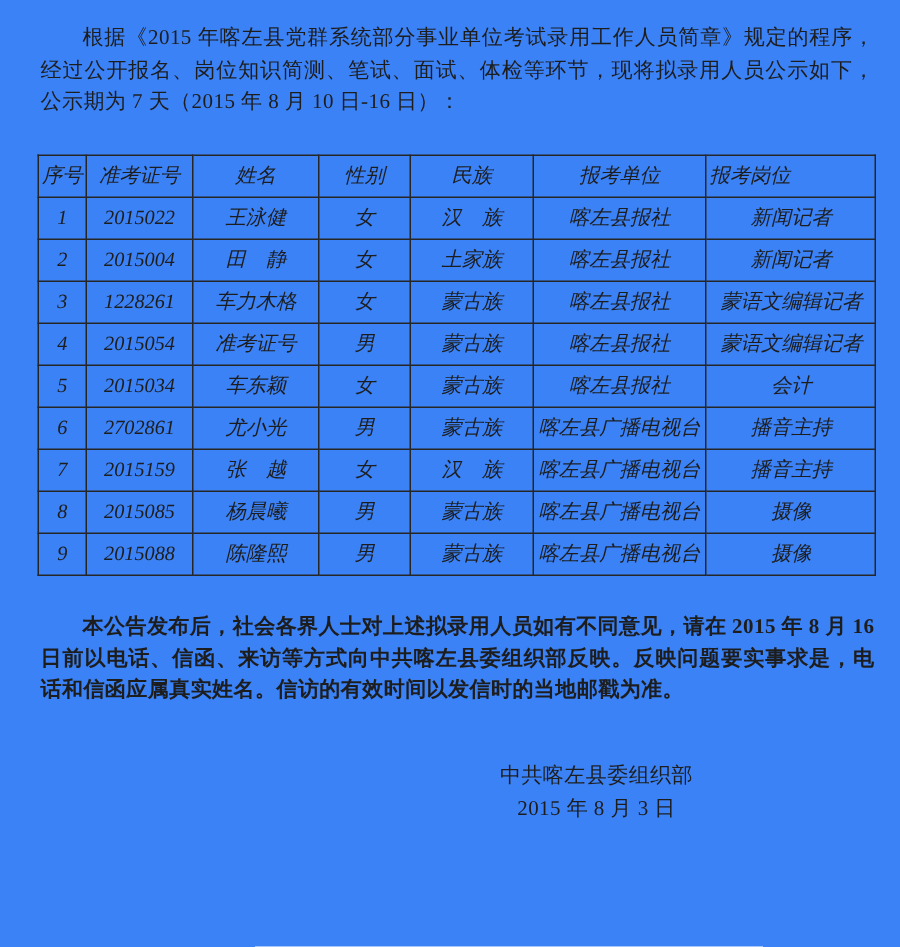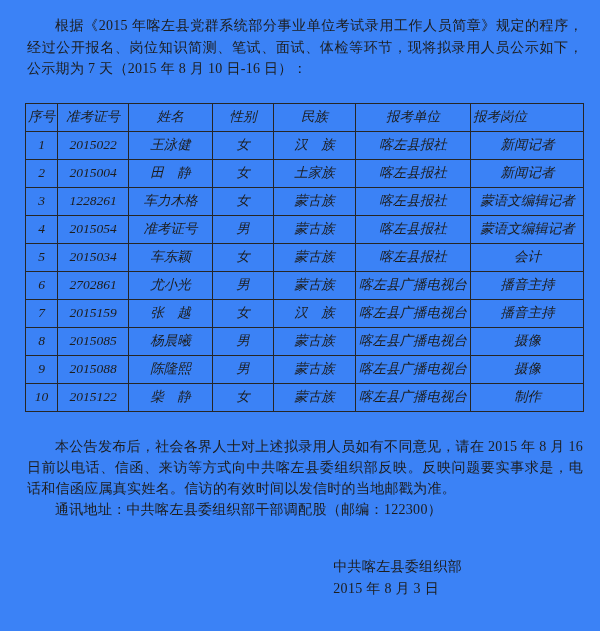--- a/index.html
+++ b/index.html
@@ -52,32 +52,34 @@
   }
   table.roster th:last-child { text-align: left; }
   .outro {
     margin: 24px 20px 0 27px;
     width: 556px;
     font-size: 14px;
     line-height: 21px;
     text-align: justify;
     text-indent: 2em;
     letter-spacing: 0.3px;
+    font-weight: bold;
   }
   .contact-line {
     margin: 0 20px 0 27px;
     width: 556px;
     font-size: 14px;
     line-height: 21px;
     text-indent: 2em;
     letter-spacing: 0.3px;
   }
   .signature {
     margin: 36px 138px 0 auto;
     width: max-content;
+    text-align: center;
     font-size: 14px;
     line-height: 22px;
     letter-spacing: 0.3px;
   }
 </style>
 </head>
 <body>
 
 <div class="page">
 
@@ -179,35 +181,25 @@
         </tr>
         <tr>
           <td>9</td>
           <td>2015088</td>
           <td>陈隆熙</td>
           <td>男</td>
           <td>蒙古族</td>
           <td>喀左县广播电视台</td>
           <td>摄像</td>
         </tr>
-        <tr>
-          <td>10</td>
-          <td>2015122</td>
-          <td>柴　静</td>
-          <td>女</td>
-          <td>蒙古族</td>
-          <td>喀左县广播电视台</td>
-          <td>制作</td>
-        </tr>
       </tbody>
   </table>
 
   <p class="outro">本公告发布后，社会各界人士对上述拟录用人员如有不同意见，请在 2015 年 8 月 16 日前以电话、信函、来访等方式向中共喀左县委组织部反映。反映问题要实事求是，电话和信函应属真实姓名。信访的有效时间以发信时的当地邮戳为准。</p>
 
-  <p class="contact-line">通讯地址：中共喀左县委组织部干部调配股（邮编：122300）</p>
 
 
   <div class="signature">
     <div>中共喀左县委组织部</div>
     <div>2015 年 8 月 3 日</div>
   </div>
 
 </div>
 
 </body></html>

